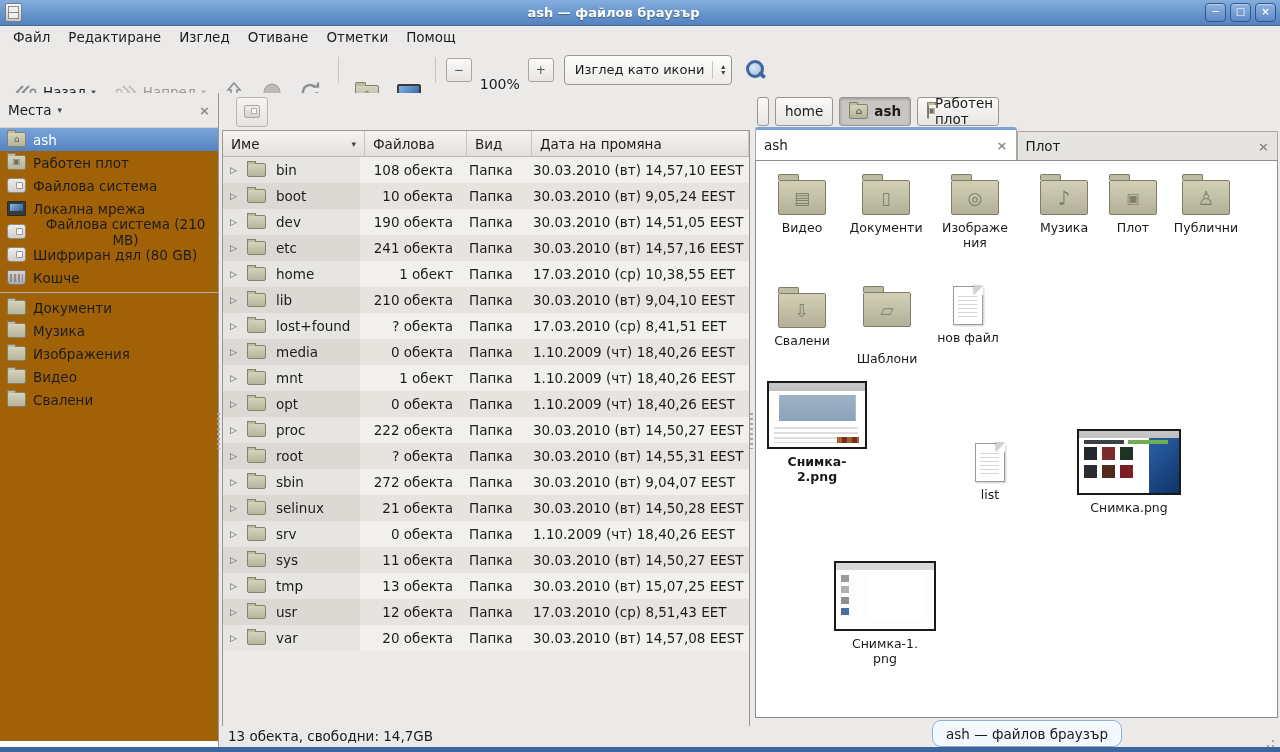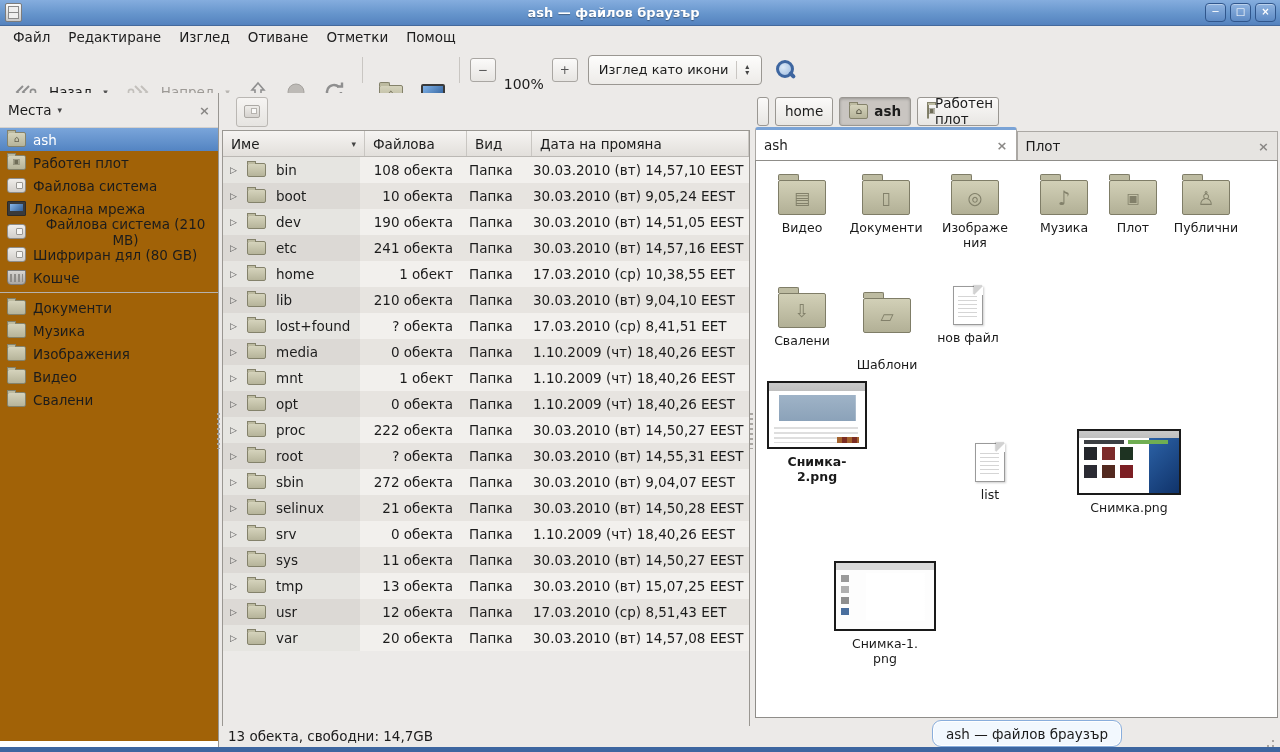--- a/index.html
+++ b/index.html
@@ -23,32 +23,32 @@
   .wbtn{width:19px;height:17px;border:1px solid #30568C;border-radius:4px;
     background:linear-gradient(#8FB3E0,#5D8AC4);color:#fff;font-size:10px;line-height:15px;
     text-align:center;font-weight:bold;box-shadow:inset 0 1px 0 rgba(255,255,255,.4);cursor:default;}
 
   
   .menubar{left:0;top:26px;width:1280px;height:22px;display:flex;align-items:center;padding-left:4px;}
   .menu-item{padding:2px 9px;font-size:13.5px;}
 
   
   .toolbar{left:0;top:48px;width:1280px;height:43px;display:flex;align-items:center;gap:6px;padding-left:8px;}
-  .tbtn{display:flex;align-items:center;gap:11px;padding:4px 6px;border-radius:3px;margin-top:44px;}
+  .tbtn{display:flex;align-items:center;gap:5px;padding:4px 6px;border-radius:3px;margin-top:44px;}
   .tbtn .lbl{font-size:13.5px;}
   .tbtn.disabled .lbl{color:#9d9a96;}
   .tsep{width:1px;height:26px;background:#C9C6C2;margin:0 4px;}
   .chev{font-size:9px;color:#555;}
   .chev.dis{color:#b9b6b2;}
   .sqbtn{width:24px;height:22px;border:1px solid #A9A6A2;border-radius:3px;
     background:linear-gradient(#FBFAF9,#E7E5E2);display:flex;align-items:center;justify-content:center;
     font-size:12px;color:#555;}
   .zoom-label{font-size:14px;padding:0 2px;margin-top:28px;}
   .combo{display:flex;align-items:center;height:28px;border:1px solid #9A9792;border-radius:4px;
-    background:linear-gradient(#FDFDFC,#EDEBE8);padding:0 12px 0 10px;gap:8px;margin-left:4px;}
+    background:linear-gradient(#FDFDFC,#EDEBE8);padding:0 6px 0 10px;gap:8px;margin-left:4px;}
   .combo .divider{width:1px;height:18px;background:#C9C6C2;}
   .spinner{display:flex;flex-direction:column;line-height:6px;font-size:8px;color:#444;}
   .search-wrap{margin-left:8px;width:22px;height:22px;position:relative;}
   .mag{width:12px;height:12px;border:3px solid #3E66A0;border-radius:50%;position:absolute;left:0;top:1px;
     background:radial-gradient(circle at 35% 35%,#dce9f7,#9dbbdf);}
   .mag-handle{position:absolute;width:8px;height:4px;background:#3E66A0;left:12px;top:14px;
     transform:rotate(45deg);border-radius:2px;}
 
   
   .ticon{display:block;}
@@ -191,21 +191,21 @@
     box-shadow:0 11px 0 #b0b0b0,0 22px 0 #8f8f8f,0 33px 0 #4a6f9e;}
 
   
   .g-video{left:8px;top:12px;width:76px;}
   .g-documents{left:88px;top:12px;width:84px;}
   .g-images{left:178px;top:12px;width:82px;}
   .g-music{left:272px;top:12px;width:72px;}
   .g-desktop{left:346px;top:12px;width:62px;}
   .g-public{left:410px;top:12px;width:80px;}
   .g-downloads{left:8px;top:125px;width:76px;}
-  .g-templates{left:92px;top:130px;width:78px;gap:24px;}
+  .g-templates{left:92px;top:124px;width:78px;gap:24px;}
   .g-newfile{left:174px;top:125px;width:76px;}
   .g-snimka2{left:10px;top:220px;width:102px;font-weight:bold;}
   .g-list{left:208px;top:282px;width:52px;}
   .g-snimka{left:318px;top:268px;width:110px;}
   .g-snimka1{left:74px;top:400px;width:110px;}
   .g-images .gi-label,.g-snimka2 .gi-label,.g-snimka1 .gi-label{word-break:break-all;max-width:72px;}
 
   
   .vsplit{width:7px;background:transparent;}
   .vsplit::after{content:"";position:absolute;left:2px;top:320px;width:3px;height:36px;

